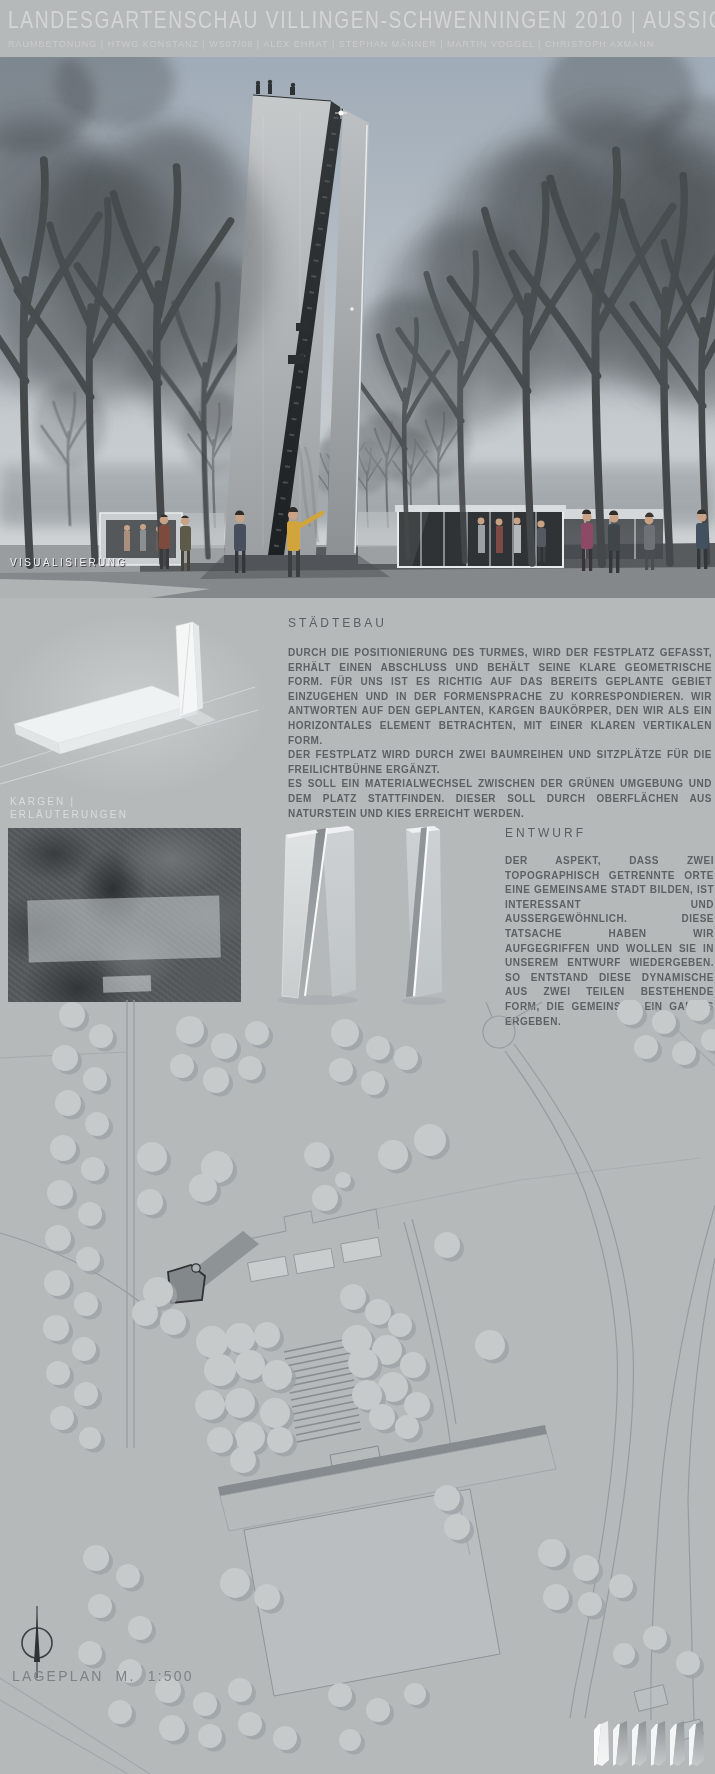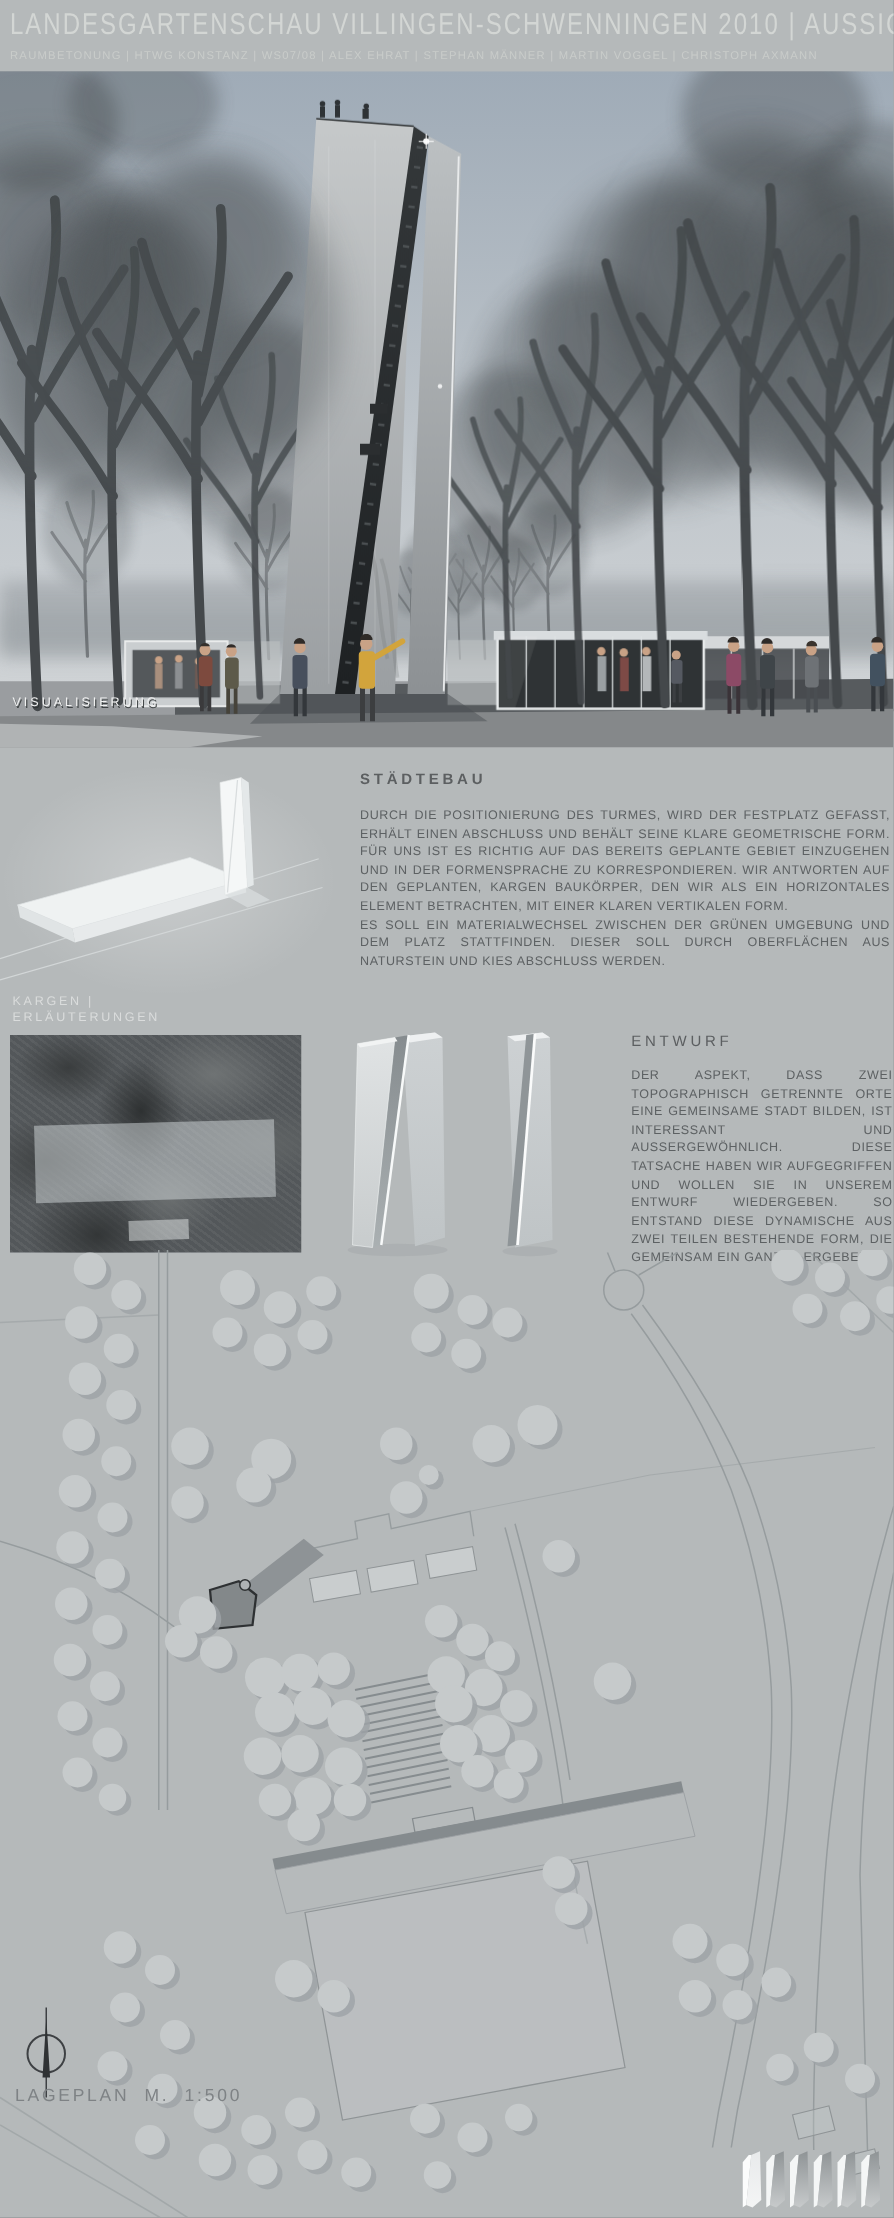--- a/index.html
+++ b/index.html
@@ -11,21 +11,21 @@
   .credits{left:8px;top:39px;font-size:9px;color:#c9ccca;letter-spacing:1px;white-space:nowrap;}
   .viz{left:0;top:57px;width:715px;height:541px;}
   .viz svg{display:block;}
   .viz-label{left:10px;top:557px;font-size:10px;letter-spacing:2.4px;color:#f0f1f1;
              text-shadow:1px 1px 0 rgba(45,49,51,.85);}
   .wireframe{left:0;top:612px;width:270px;height:185px;
              background:radial-gradient(closest-side,rgba(255,255,255,.28),rgba(255,255,255,0));}
   .sec-head{font-size:12px;letter-spacing:3px;color:#5c5f61;}
   .sb-head{left:288px;top:616px;}
   .sb-body{left:288px;top:646px;width:424px;}
-  .body-text{font-size:10px;line-height:14.6px;letter-spacing:.5px;color:#5d6163;text-align:justify;}
+  .body-text{font-size:10px;line-height:14.6px;letter-spacing:.5px;color:#5d6163;text-align:justify;font-weight:bold;}
   .konzept{left:10px;top:795px;font-size:10px;letter-spacing:2.2px;color:#dadcdc;line-height:13px;}
   .aerial{left:8px;top:828px;width:233px;height:174px;background-color:#53575a;
     background-image:
       radial-gradient(60px 40px at 20% 15%,#3a3d3e,rgba(58,61,62,0) 70%),
       radial-gradient(80px 50px at 70% 18%,#6f7374,rgba(111,115,116,0) 70%),
       radial-gradient(50px 60px at 45% 35%,#2e3132,rgba(46,49,50,0) 70%),
       radial-gradient(90px 40px at 88% 50%,#606465,rgba(96,100,101,0) 70%),
       radial-gradient(70px 50px at 12% 58%,#404344,rgba(64,67,68,0) 70%),
       radial-gradient(60px 45px at 55% 75%,#6a6e6f,rgba(106,110,111,0) 70%),
       radial-gradient(80px 60px at 30% 92%,#333637,rgba(51,54,55,0) 70%),
@@ -258,24 +258,25 @@
   <svg class="abs wireframe" viewBox="0 0 270 185">
     <path d="M0 155 L255 75 M0 172 L258 98" stroke="#d2d6d7" stroke-width="1" fill="none"></path>
     <polygon points="14,112 152,74 196,92 58,131" fill="#eff2f2" stroke="#e0e4e5" stroke-width=".6"></polygon>
     <polygon points="14,112 58,131 60,142 16,122" fill="#e0e4e5"></polygon>
     <polygon points="58,131 196,92 197,102 60,142" fill="#e7eaeb"></polygon>
     <polygon points="180,104 198,98 216,108 198,114" fill="#dadedf" opacity=".7"></polygon>
     <polygon points="176,14 193,10 198,98 180,104" fill="#f5f7f7" stroke="#e2e6e6" stroke-width=".5"></polygon>
     <polygon points="193,10 199,14 203,96 198,98" fill="#e4e8e9"></polygon>
     <path d="M190 12 L182 102" stroke="#d8dcdd" stroke-width="1" fill="none"></path>
   </svg>
-  <h2 class="abs sec-head sb-head" style="margin:0;font-weight:700;text-align:right;">STÄDTEBAU</h2>
+  <h2 class="abs sec-head sb-head" style="margin:0;font-weight:400;text-align:right;">STÄDTEBAU</h2>
   <div class="abs body-text sb-body">
       <div class="para">DURCH DIE POSITIONIERUNG DES TURMES, WIRD DER FESTPLATZ GEFASST, ERHÄLT EINEN ABSCHLUSS UND BEHÄLT SEINE KLARE GEOMETRISCHE FORM. FÜR UNS IST ES RICHTIG AUF DAS BEREITS GEPLANTE GEBIET EINZUGEHEN UND IN DER FORMENSPRACHE ZU KORRESPONDIEREN. WIR ANTWORTEN AUF DEN GEPLANTEN, KARGEN BAUKÖRPER, DEN WIR ALS EIN HORIZONTALES ELEMENT BETRACHTEN, MIT EINER KLAREN VERTIKALEN FORM.</div>
-      <div class="para">ES SOLL EIN MATERIALWECHSEL ZWISCHEN DER GRÜNEN UMGEBUNG UND DEM PLATZ STATTFINDEN. DIESER SOLL DURCH OBERFLÄCHEN AUS NATURSTEIN UND KIES ABSCHLUSS WERDEN.</div>
+      <div class="para">DER FESTPLATZ WIRD DURCH ZWEI BAUMREIHEN UND SITZPLÄTZE FÜR DIE FREILICHTBÜHNE ERGÄNZT.</div>
+      <div class="para">ES SOLL EIN MATERIALWECHSEL ZWISCHEN DER GRÜNEN UMGEBUNG UND DEM PLATZ STATTFINDEN. DIESER SOLL DURCH OBERFLÄCHEN AUS NATURSTEIN UND KIES ERREICHT WERDEN.</div>
     </div>
 
   <div class="abs konzept">
     <div>KARGEN |</div>
     <div>ERLÄUTERUNGEN</div>
   </div>
 
   <div class="abs aerial">
     <div class="abs aerial-overlay"></div>
     <div class="abs aerial-spot"></div>

